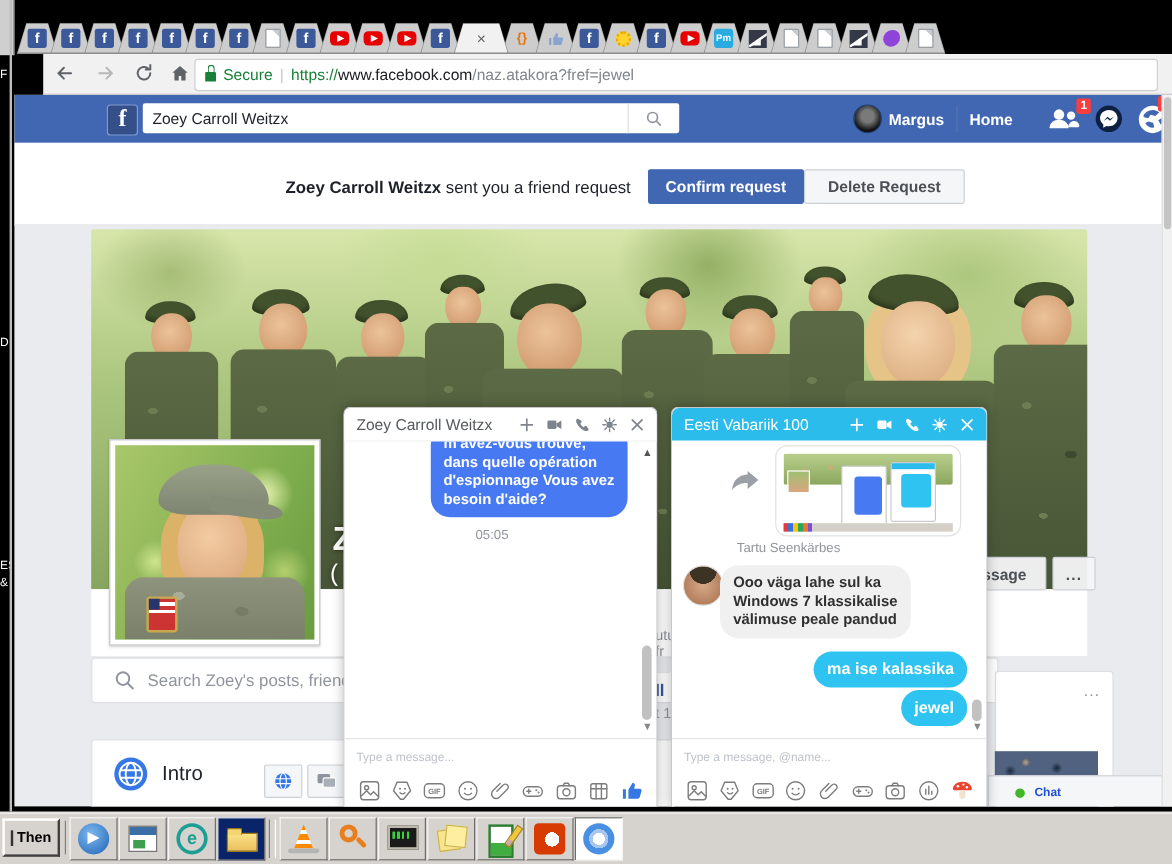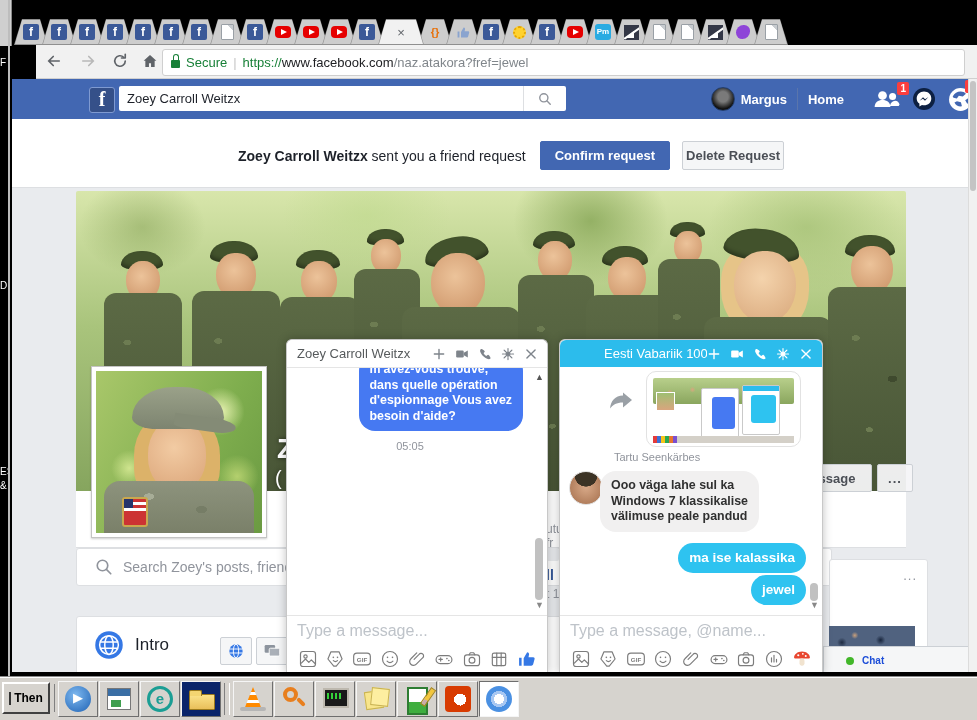--- a/index.html
+++ b/index.html
@@ -64,22 +64,22 @@
   .fbdivider{width:1px;height:22px;background:#5a75ac;margin-right:10px;}
   .fbhome{font-weight:700;font-size:13px;margin-right:28px;}
   .hicon{position:relative;margin-right:12px;display:flex;align-items:center;}
   .badge{position:absolute;top:-7px;right:-9px;background:#fa3e3e;color:#fff;font-size:10px;font-weight:700;
          border-radius:2px;padding:1px 3px;line-height:11px;}
 
   .reqbar{position:absolute;left:0;top:40px;right:8px;height:68px;background:#fff;border-bottom:1px solid #dddfe2;}
   .reqrow{position:absolute;left:226px;top:22px;display:flex;align-items:center;font-size:14px;color:#1d2129;}
   .btn-confirm{margin-left:14px;background:#4267b2;color:#fff;border:1px solid #4267b2;border-radius:2px;
                font:700 13px "Liberation Sans",sans-serif;padding:6px 14px;}
-  .btn-delete{margin-left:12px;background:#f5f6f7;color:#4b4f56;border:1px solid #ccd0d5;border-radius:2px;
-              font:700 13px "Liberation Sans",sans-serif;padding:6px 3px;}
+  .btn-delete{margin-left:0;background:#f5f6f7;color:#4b4f56;border:1px solid #ccd0d5;border-radius:2px;
+              font:700 13px "Liberation Sans",sans-serif;padding:6px 19px;}
 
   
   .cover{position:absolute;left:64px;top:112px;width:830px;height:300px;overflow:hidden;border-radius:2px 2px 0 0;
          background:linear-gradient(#d8e6ab,#a9c47c 45%,#86a55e);}
   .treeline{position:absolute;inset:0;background:
      radial-gradient(90px 70px at 8% 12%,#6f8f3f66,transparent 70%),
      radial-gradient(120px 80px at 35% 8%,#bcd88a88,transparent 70%),
      radial-gradient(110px 90px at 62% 10%,#7fa04fbb,transparent 70%),
      radial-gradient(140px 90px at 88% 12%,#9ab96a99,transparent 70%),
      radial-gradient(200px 120px at 50% 100%,#55663d66,transparent 70%);}
@@ -145,40 +145,40 @@
 
   
   .chatwin{position:absolute;top:260px;height:334px;background:#fff;border:1px solid #c8c8c8;border-bottom:none;
            border-radius:6px 6px 0 0;box-shadow:0 0 10px rgba(0,0,0,.25);z-index:20;display:flex;flex-direction:column;}
   .cw1{left:274px;width:260px;}
   .cw2{left:547px;width:262px;}
   .cwhead{height:27px;flex:none;display:flex;align-items:center;border-radius:6px 6px 0 0;border-bottom:1px solid #e5e5e5;}
   .cw1 .cwhead{background:#fff;color:#565a5c;}
   .cw2 .cwhead{background:#2cbcec;color:#fff;border-bottom:none;}
   .cwtitle{font-size:13px;padding-left:10px;flex:1;white-space:nowrap;overflow:hidden;}
-  .cw2 .cwtitle{font-weight:400;margin-left:34px;}
+  .cw2 .cwtitle{font-weight:400;}
   .cwicons{display:flex;align-items:center;gap:9px;padding-right:9px;}
   .cwicons svg{width:14px;height:14px;display:block;}
   .cw1 .cwicons svg{stroke:#7e848b;fill:#7e848b;}
   .cw2 .cwicons svg{stroke:#fff;fill:#fff;}
   .cwbody{position:relative;flex:1;overflow:hidden;}
   .msgs{position:absolute;inset:0 14px 62px 0;overflow:hidden;}
   .brow{display:flex;padding:0 10px;margin-top:6px;font-weight:bold;}
   .brow.out{justify-content:flex-end;}
   .bubble{white-space:pre;font-size:12.4px;line-height:15.6px;padding:7px 11px;border-radius:16px;max-width:210px;overflow:hidden;}
   .bub-blue{background:#4679f2;color:#fff;}
   .bub-gray{background:#f1f0f0;color:#303030;}
   .bub-cyan{background:#2ec3f0;color:#fff;font-size:13.5px;}
   .tstamp{text-align:center;color:#90949c;font-size:11px;margin-top:9px;}
   .cwscroll{position:absolute;right:1px;top:2px;bottom:64px;width:13px;}
   .cwscroll .up{position:absolute;top:2px;left:0;right:0;text-align:center;font-size:9px;color:#555;}
   .cwscroll .dn{position:absolute;bottom:0px;left:0;right:0;text-align:center;font-size:9px;color:#888;}
   .cwscroll .th{position:absolute;left:2px;width:8px;background:#c1c1c1;border-radius:4px;}
   .cwinput{position:absolute;left:0;right:0;bottom:28px;height:30px;border-top:1px solid #e5e5e5;}
-  .cwinput input{width:100%;height:100%;border:none;outline:none;padding:0 10px;font-size:16px;box-sizing:border-box;font-family:inherit;color:#4c1d95;background:transparent;}
+  .cwinput input{width:100%;height:100%;border:none;outline:none;padding:0 10px;font-size:10px;box-sizing:border-box;font-family:inherit;color:#4c1d95;background:transparent;}
   .cwinput input::placeholder{color:#bec3c9;}
   .iconrow{position:absolute;left:4px;right:4px;bottom:2px;height:26px;display:flex;align-items:center;justify-content:space-between;padding:0 6px;}
   .msgicon{width:21px;height:21px;display:flex;align-items:center;justify-content:center;}
   .msgicon svg{width:20px;height:20px;fill:none;stroke:#7c7c7c;stroke-width:1.4;stroke-linecap:round;stroke-linejoin:round;}
   .msgicon svg .f{fill:#7c7c7c;stroke:none;}
   .msgicon svg text{fill:#7c7c7c;stroke:none;font:700 7.5px "Liberation Sans",sans-serif;}
   .mi-thumb svg path{fill:#3578e5;stroke:none;}
   .mi-mushroom svg{stroke:none;}
   .sendername{position:absolute;font-size:11px;color:#90949c;}
   .cavatar{position:absolute;width:32px;height:32px;border-radius:50%;overflow:hidden;

